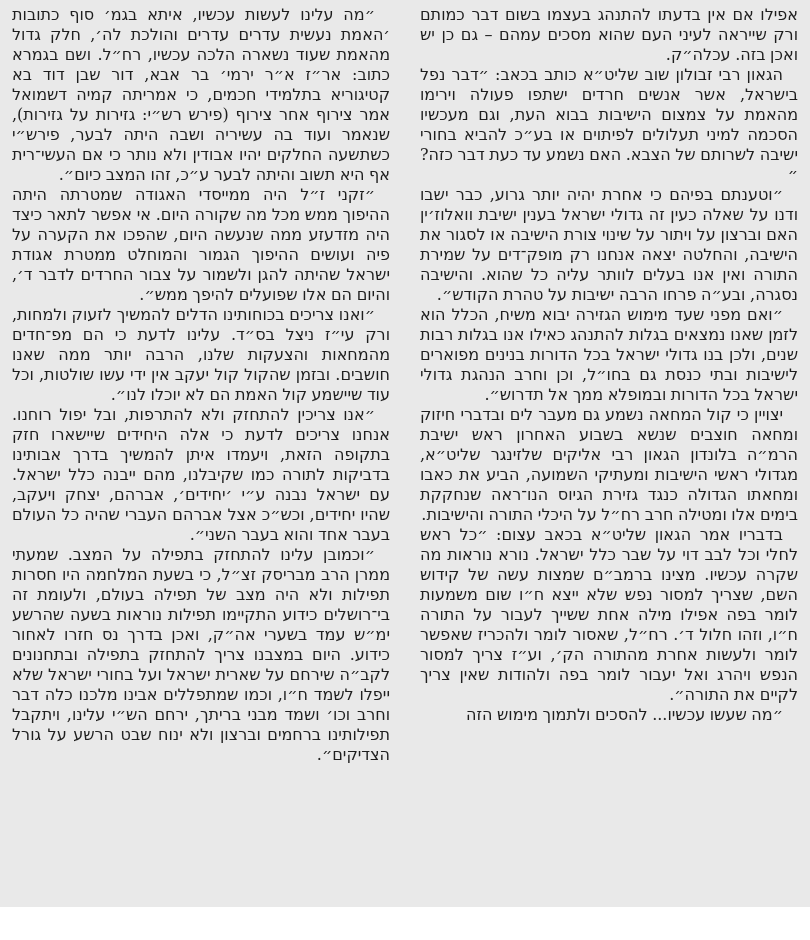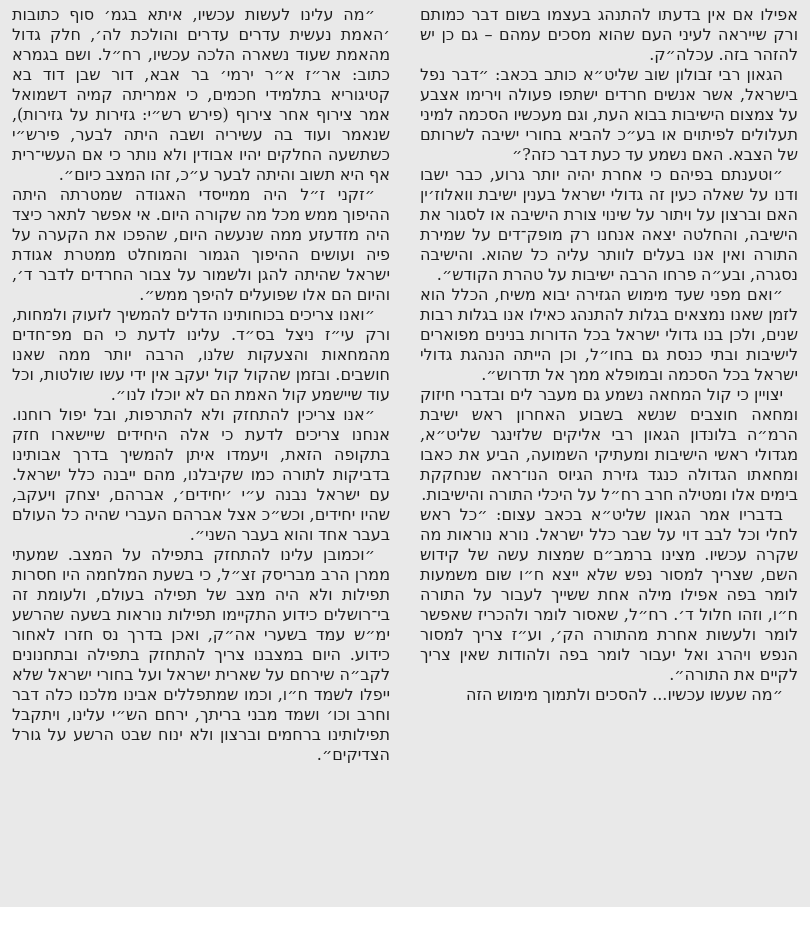--- a/index.html
+++ b/index.html
@@ -54,24 +54,24 @@
   }
 </style>
 </head>
 <body>
 
 <div class="viewport">
   <div class="sheet">
     <div class="columns">
 
       <div class="column">
-        <p>אפילו אם אין בדעתו להתנהג בעצמו בשום דבר כמותם ורק שייראה לעיני העם שהוא מסכים עמהם – גם כן יש להזהר בזה. עכלה״ק.</p>
-        <p class="indent">הגאון רבי זבולון שוב שליט״א כותב בכאב: ״דבר נפל בישראל, אשר אנשים חרדים ישתפו פעולה וירימו אצבע על צמצום הישיבות בבוא העת, וגם מעכשיו הסכמה למיני תעלולים לפיתוים או בע״כ להביא בחורי ישיבה לשרותם של הצבא. האם נשמע עד כעת דבר כזה?״</p>
+        <p>אפילו אם אין בדעתו להתנהג בעצמו בשום דבר כמותם ורק שייראה לעיני העם שהוא מסכים עמהם – גם כן יש ואכן בזה. עכלה״ק.</p>
+        <p class="indent">הגאון רבי זבולון שוב שליט״א כותב בכאב: ״דבר נפל בישראל, אשר אנשים חרדים ישתפו פעולה וירימו מהאמת על צמצום הישיבות בבוא העת, וגם מעכשיו הסכמה למיני תעלולים לפיתוים או בע״כ להביא בחורי ישיבה לשרותם של הצבא. האם נשמע עד כעת דבר כזה?״</p>
         <p class="indent">״וטענתם בפיהם כי אחרת יהיה יותר גרוע, כבר ישבו ודנו על שאלה כעין זה גדולי ישראל בענין ישיבת וואלוז׳ין האם וברצון על ויתור על שינוי צורת הישיבה או לסגור את הישיבה, והחלטה יצאה אנחנו רק מופק־דים על שמירת התורה ואין אנו בעלים לוותר עליה כל שהוא. והישיבה נסגרה, ובע״ה פרחו הרבה ישיבות על טהרת הקודש״.</p>
-        <p class="indent">״ואם מפני שעד מימוש הגזירה יבוא משיח, הכלל הוא לזמן שאנו נמצאים בגלות להתנהג כאילו אנו בגלות רבות שנים, ולכן בנו גדולי ישראל בכל הדורות בנינים מפוארים לישיבות ובתי כנסת גם בחו״ל, וכן הייתה הנהגת גדולי ישראל בכל הסכמה ובמופלא ממך אל תדרוש״.</p>
+        <p class="indent">״ואם מפני שעד מימוש הגזירה יבוא משיח, הכלל הוא לזמן שאנו נמצאים בגלות להתנהג כאילו אנו בגלות רבות שנים, ולכן בנו גדולי ישראל בכל הדורות בנינים מפוארים לישיבות ובתי כנסת גם בחו״ל, וכן וחרב הנהגת גדולי ישראל בכל הדורות ובמופלא ממך אל תדרוש״.</p>
         <p class="indent">יצויין כי קול המחאה נשמע גם מעבר לים ובדברי חיזוק ומחאה חוצבים שנשא בשבוע האחרון ראש ישיבת הרמ״ה בלונדון הגאון רבי אליקים שלזינגר שליט״א, מגדולי ראשי הישיבות ומעתיקי השמועה, הביע את כאבו ומחאתו הגדולה כנגד גזירת הגיוס הנו־ראה שנחקקת בימים אלו ומטילה חרב רח״ל על היכלי התורה והישיבות.</p>
         <p class="indent">בדבריו אמר הגאון שליט״א בכאב עצום: ״כל ראש לחלי וכל לבב דוי על שבר כלל ישראל. נורא נוראות מה שקרה עכשיו. מצינו ברמב״ם שמצות עשה של קידוש השם, שצריך למסור נפש שלא ייצא ח״ו שום משמעות לומר בפה אפילו מילה אחת ששייך לעבור על התורה ח״ו, וזהו חלול ד׳. רח״ל, שאסור לומר ולהכריז שאפשר לומר ולעשות אחרת מהתורה הק׳, וע״ז צריך למסור הנפש ויהרג ואל יעבור לומר בפה ולהודות שאין צריך לקיים את התורה״.</p>
         <p class="indent">״מה שעשו עכשיו... להסכים ולתמוך מימוש הזה</p>
       </div>
 
       <div class="column">
         <p class="indent">״מה עלינו לעשות עכשיו, איתא בגמ׳ סוף כתובות ׳האמת נעשית עדרים עדרים והולכת לה׳, חלק גדול מהאמת שעוד נשארה הלכה עכשיו, רח״ל. ושם בגמרא כתוב: אר״ז א״ר ירמי׳ בר אבא, דור שבן דוד בא קטיגוריא בתלמידי חכמים, כי אמריתה קמיה דשמואל אמר צירוף אחר צירוף (פירש רש״י: גזירות על גזירות), שנאמר ועוד בה עשיריה ושבה היתה לבער, פירש״י כשתשעה החלקים יהיו אבודין ולא נותר כי אם העשי־רית אף היא תשוב והיתה לבער ע״כ, זהו המצב כיום״.</p>
         <p class="indent">״זקני ז״ל היה ממייסדי האגודה שמטרתה היתה ההיפוך ממש מכל מה שקורה היום. אי אפשר לתאר כיצד היה מזדעזע ממה שנעשה היום, שהפכו את הקערה על פיה ועושים ההיפוך הגמור והמוחלט ממטרת אגודת ישראל שהיתה להגן ולשמור על צבור החרדים לדבר ד׳, והיום הם אלו שפועלים להיפך ממש״.</p>
         <p class="indent">״ואנו צריכים בכוחותינו הדלים להמשיך לזעוק ולמחות, ורק עי״ז ניצל בס״ד. עלינו לדעת כי הם מפ־חדים מהמחאות והצעקות שלנו, הרבה יותר ממה שאנו חושבים. ובזמן שהקול קול יעקב אין ידי עשו שולטות, וכל עוד שיישמע קול האמת הם לא יוכלו לנו״.</p>
         <p class="indent">״אנו צריכין להתחזק ולא להתרפות, ובל יפול רוחנו. אנחנו צריכים לדעת כי אלה היחידים שיישארו חזק בתקופה הזאת, ויעמדו איתן להמשיך בדרך אבותינו בדביקות לתורה כמו שקיבלנו, מהם ייבנה כלל ישראל. עם ישראל נבנה ע״י ׳יחידים׳, אברהם, יצחק ויעקב, שהיו יחידים, וכש״כ אצל אברהם העברי שהיה כל העולם בעבר אחד והוא בעבר השני״.</p>

